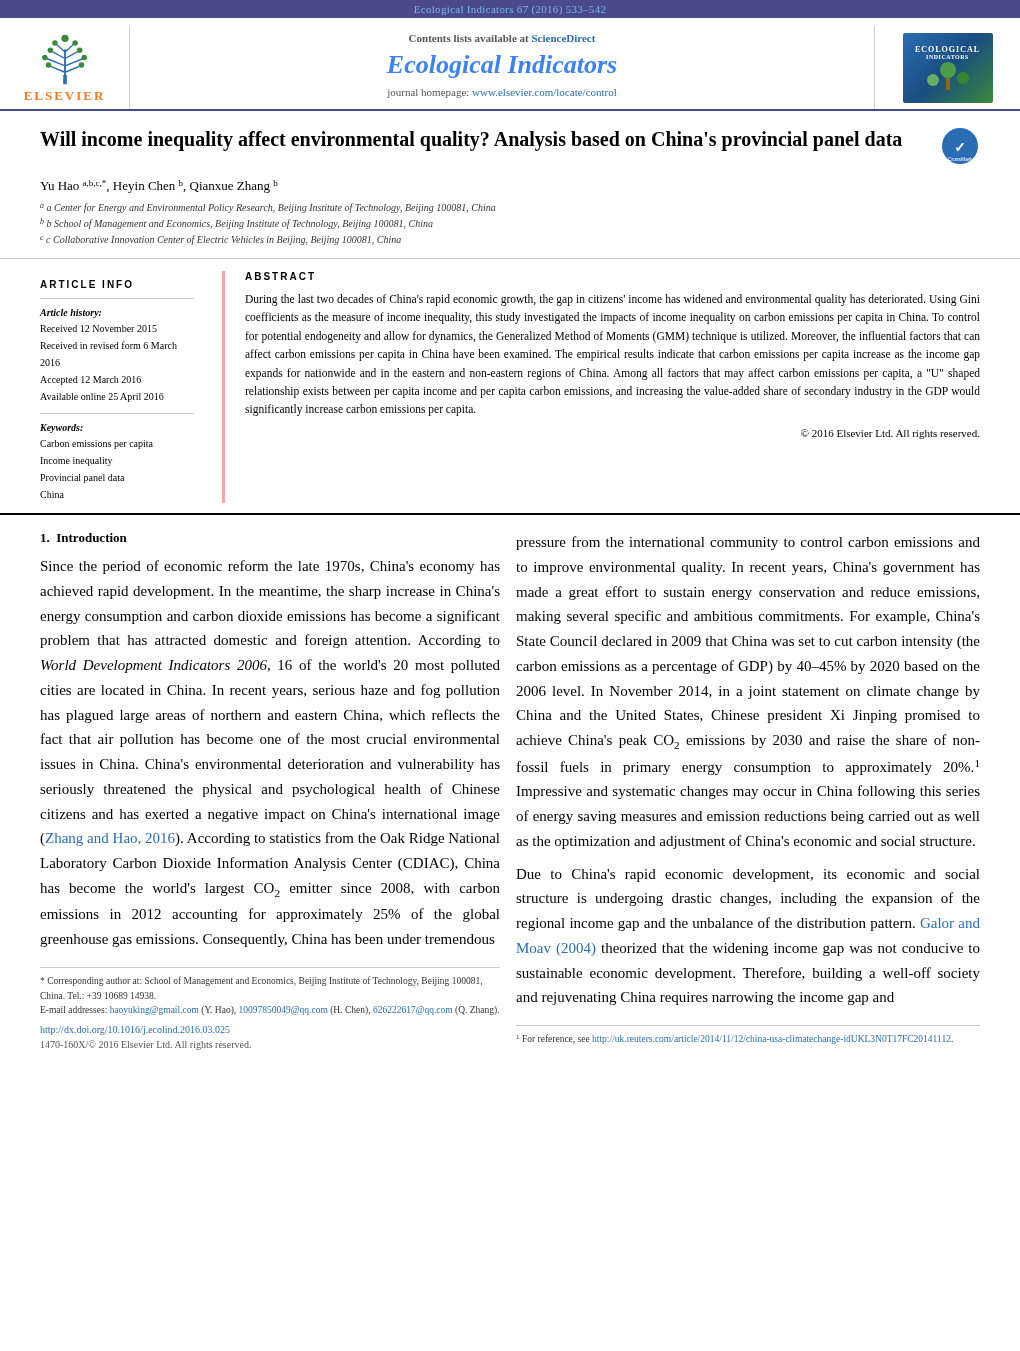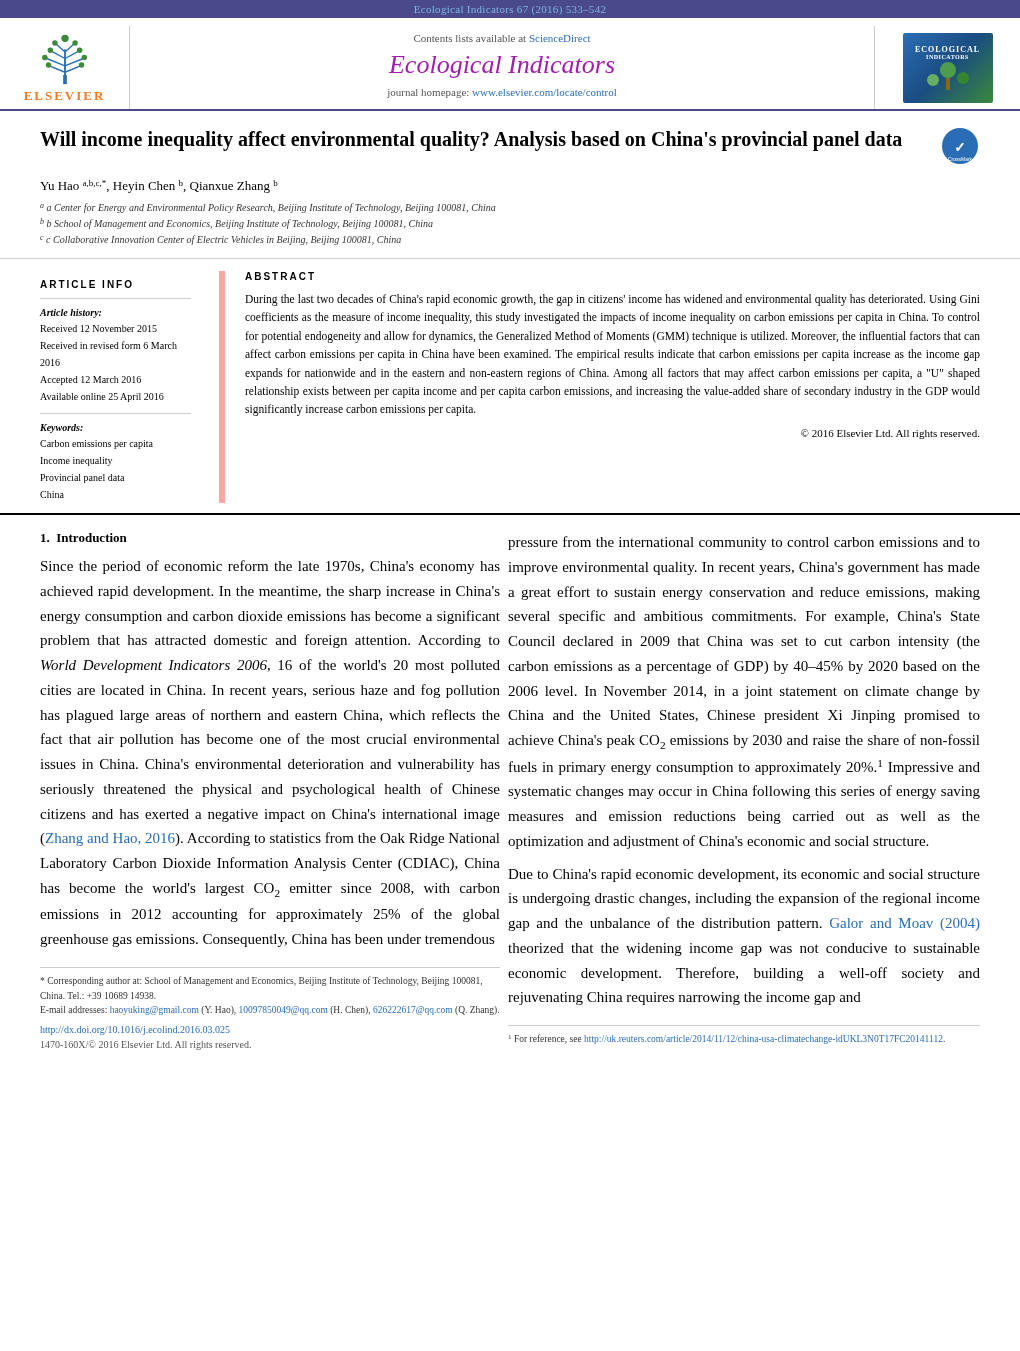--- a/index.html
+++ b/index.html
@@ -60,28 +60,29 @@
       display: flex;
       flex-direction: column;
       align-items: center;
       justify-content: center;
       padding: 5px 20px 10px;
     }
     .journal-content-list {
       font-size: 11px;
       color: #555;
       margin-bottom: 4px;
+      font-weight: bold;
     }
     .journal-content-list a { color: #2a6db5; text-decoration: none; }
     .journal-title {
       font-family: "Times New Roman", Times, serif;
       font-size: 26px;
-      color: #a21caf;
+      color: #3b82f6;
       font-style: italic;
-      font-weight: normal;
+      font-weight: bold;
       margin: 2px 0 6px;
     }
     .journal-homepage {
       font-size: 11px;
       color: #555;
     }
     .journal-homepage a { color: #2a6db5; text-decoration: none; }
     .header-logo-right {
       width: 146px;
       padding: 5px 10px;
@@ -150,21 +151,21 @@
     
     .article-body {
       display: flex;
       padding: 12px 40px 0;
       gap: 20px;
     }
     .article-info {
       width: 185px;
       flex-shrink: 0;
       font-size: 10.5px;
-      border-right: 6px solid #fca5a5;
+      border-right: 3px solid #fca5a5;
       padding-right: 28px;
     }
     .info-section-title {
       font-size: 10px;
       letter-spacing: 2px;
       text-transform: uppercase;
       font-family: Arial, sans-serif;
       font-weight: bold;
       color: #000;
       margin-bottom: 6px;
@@ -214,21 +215,21 @@
       margin-top: 8px;
       color: #000;
     }
 
     
     .main-content {
       padding: 15px 40px 10px;
       border-top: 2px solid #000;
       margin-top: 10px;
       display: flex;
-      gap: 8px;
+      gap: 16px;
     }
     .col-left {
       width: 460px;
       flex-shrink: 0;
     }
     .col-right {
       flex: 1;
     }
     .section-heading {
       font-size: 13px;

